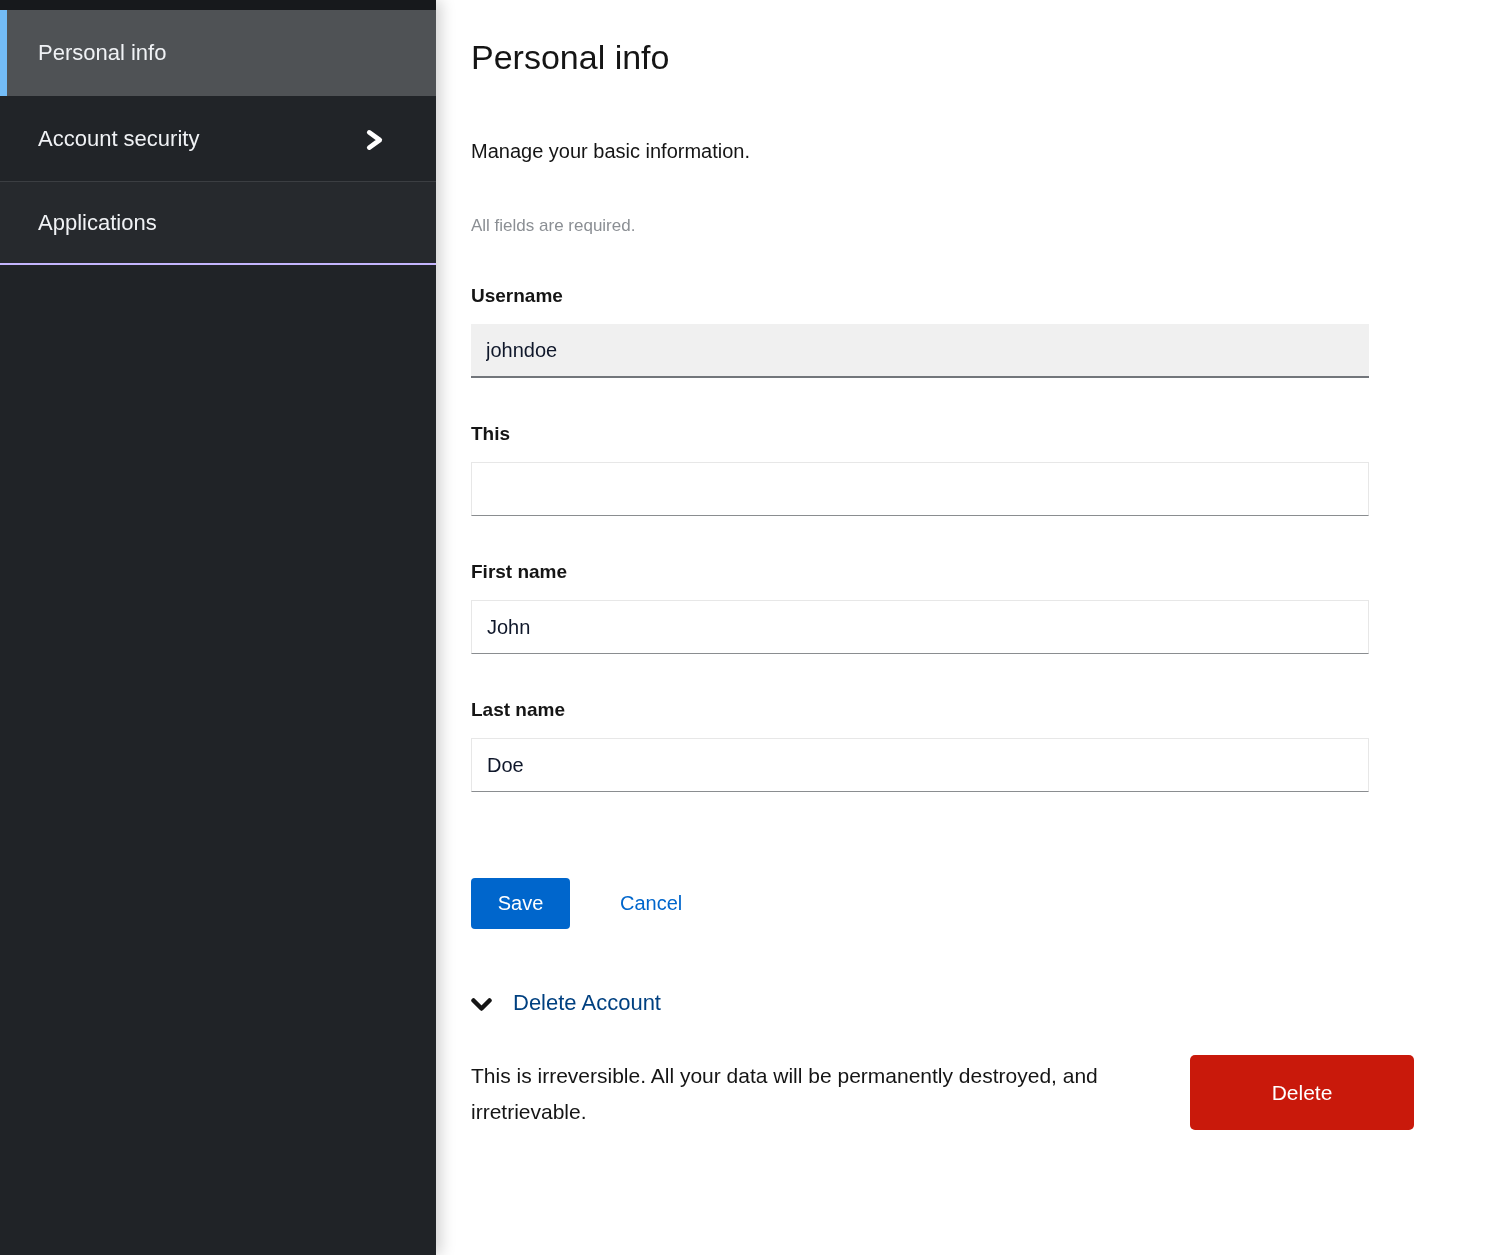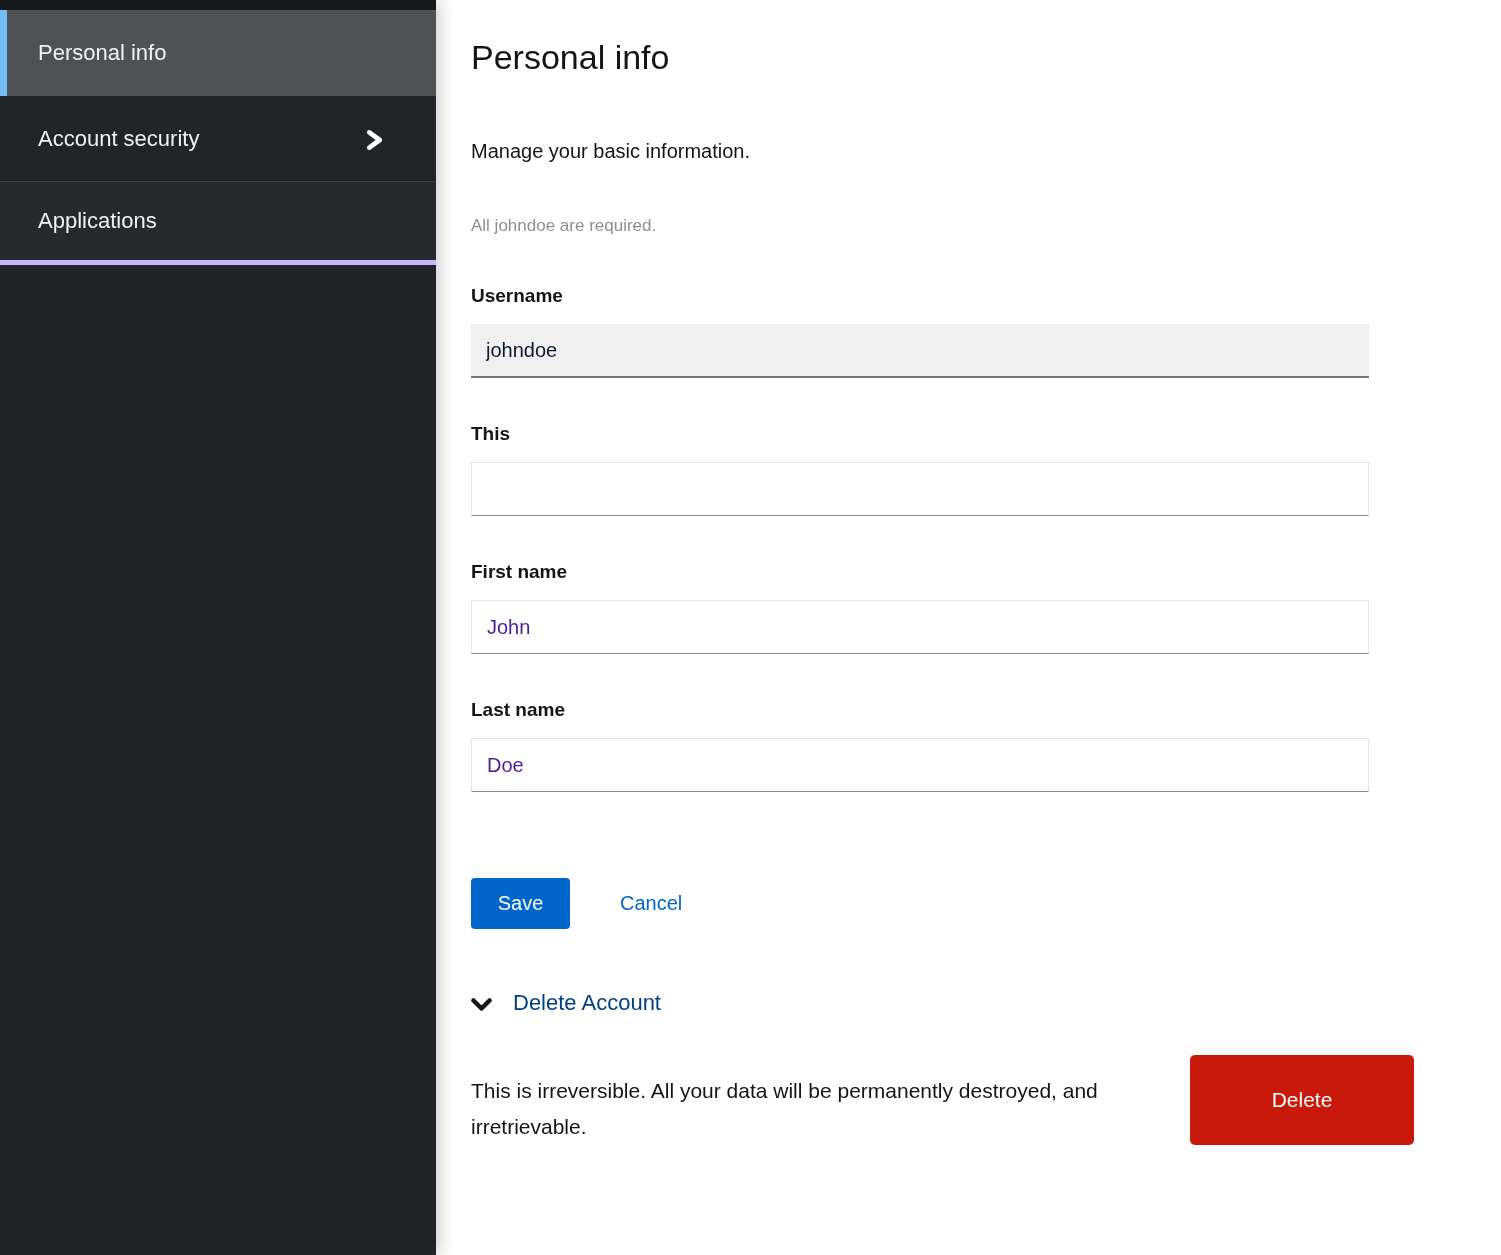--- a/index.html
+++ b/index.html
@@ -30,21 +30,21 @@
   .nav-item.active {
     height: 86px;
     background: #4f5255;
     border-left: 7px solid #73bcf7;
     padding-left: 31px;
   }
   .nav-item.sectioned {
     height: 84px;
     background: #26292d;
     border-top: 1px solid #3b3e42;
-    border-bottom: 5px solid #c4b5fd;
+    border-bottom: 2px solid #c4b5fd;
   }
   .nav-label { pointer-events: none; }
   .chev-right-icon { display: inline-flex; margin-top: 2px; }
 
   
   main.content {
     flex: 1; padding: 38px 0 0 35px;
     background: #ffffff;
   }
   h1.page-title {
@@ -64,21 +64,21 @@
   .form-group { margin-bottom: 46px; }
   .form-group label {
     display: block;
     font-size: 19px; line-height: 20px; font-weight: 700;
     color: #151515; margin-bottom: 18px;
   }
   input.text-input {
     display: block; width: 100%; height: 54px;
     padding: 0 15px;
     font-family: "Liberation Sans", sans-serif;
-    font-size: 20px; color: #4c1d95;
+    font-size: 20px; color: #0f172a;
     background: #ffffff;
     border: 1px solid #e7e7e7;
     border-bottom: 1px solid #8a8d90;
     border-radius: 0;
     outline: none;
   }
   input.text-input:disabled {
     background: #f0f0f0;
     border: none;
     border-bottom: 2px solid #72767b;
@@ -118,21 +118,21 @@
     width: 943px;
     display: flex; justify-content: space-between; align-items: flex-end;
   }
   .delete-desc {
     margin: 0; padding-top: 2px;
     max-width: 680px;
     font-size: 21px; line-height: 36px; color: #151515;
   }
   .btn-danger {
     background: #c9190b; color: #ffffff;
-    width: 224px; height: 90px;
+    width: 224px; height: 75px;
     border-radius: 5px; font-size: 21px;
     flex-shrink: 0;
   }
 </style>
 </head>
 <body>
 
 <div class="app">
 
   <aside class="sidebar">
@@ -151,21 +151,21 @@
       </div>
       <div class="nav-item sectioned">
         <span class="nav-label">Applications</span>
       </div>
     </nav>
   </aside>
 
   <main class="content">
     <h1 class="page-title">Personal info</h1>
     <p class="subtitle">Manage your basic information.</p>
-    <p class="required-note">All johndoe are required.</p>
+    <p class="required-note">All fields are required.</p>
 
     <div class="form-col">
 
       <div class="form-group">
         <label>Username</label>
         <input class="text-input" type="text" disabled="" value="johndoe" style="">
       </div>
 
       <div class="form-group">
         <label>This</label>

